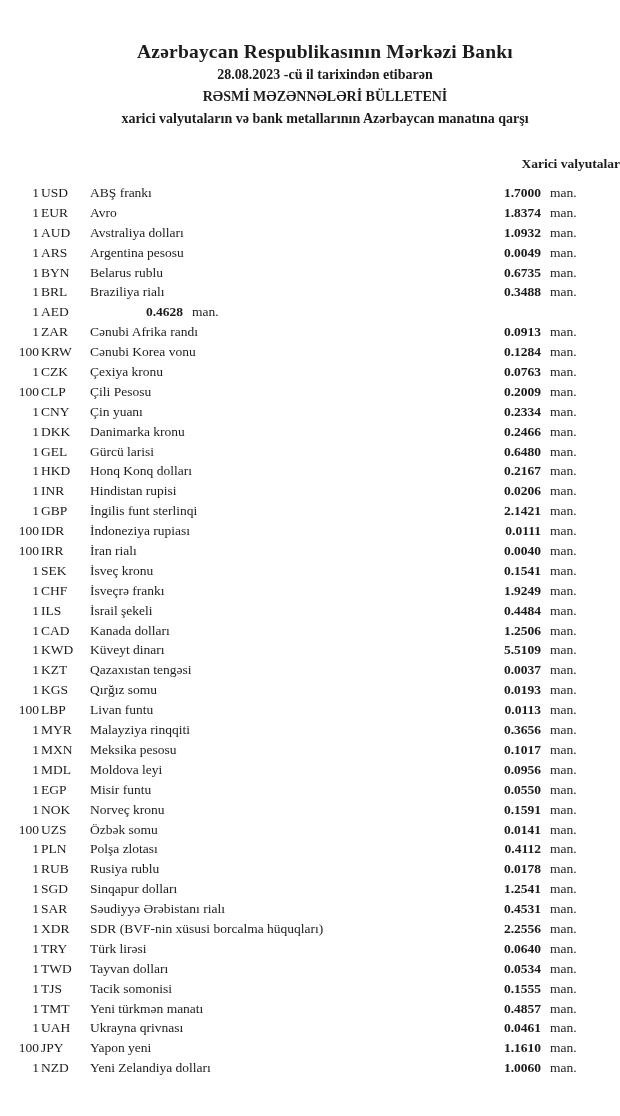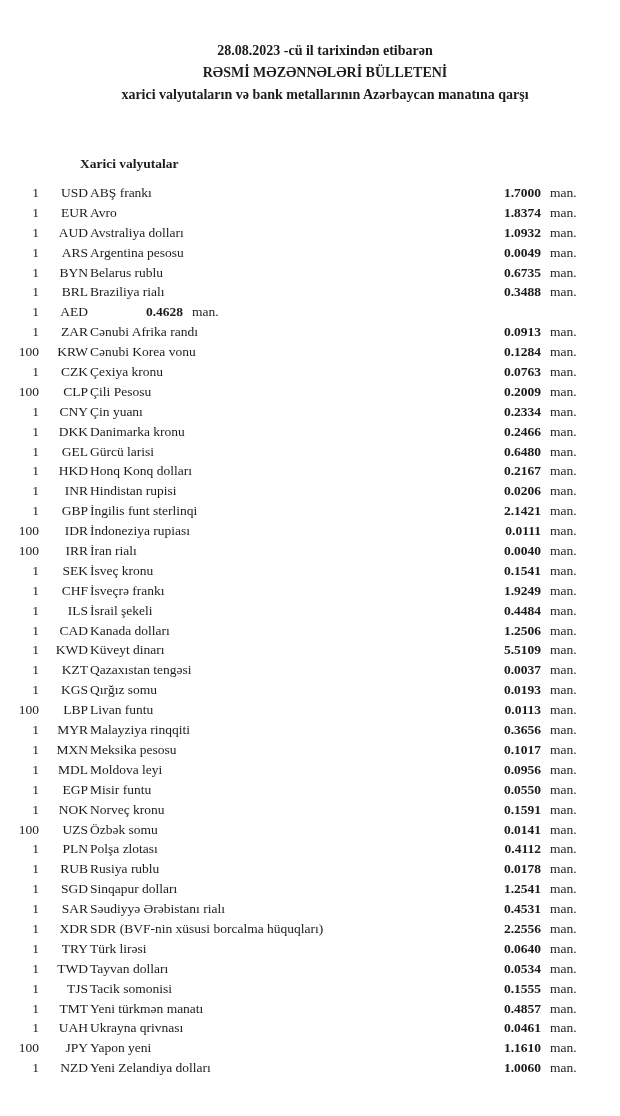--- a/index.html
+++ b/index.html
@@ -19,44 +19,45 @@
   .bank-title {
     font-size: 19.5px; font-weight: bold; line-height: 24px;
     letter-spacing: 0.2px;
   }
   .hdr-line {
     font-size: 14px; font-weight: bold; line-height: 22px;
   }
 
   .section-title {
     position: absolute; top: 156px; left: 80px; width: 540px;
-    text-align: left; font-size: 13.5px; font-weight: bold;
+    text-align: right; font-size: 13.5px; font-weight: bold;
   }
 
   .rows {
     position: absolute; top: 183px; left: 0; width: 620px;
   }
   .row {
     display: flex; align-items: baseline;
     height: 19.9px; line-height: 19.9px;
     font-size: 13.5px;
     padding-right: 28px;
     box-sizing: border-box;
   }
   .c-qty  { width: 39px;  text-align: right; flex: none; }
-  .c-code { width: 47px;  margin-left: 2px; text-align: right; flex: none; }
+  .c-code { width: 47px;  margin-left: 2px; text-align: left; flex: none; }
   .c-name { flex: 1; padding-left: 2px; white-space: nowrap; overflow: hidden; }
   .c-rate { width: 95px; text-align: right; font-weight: bold; flex: none; }
   .c-unit { width: 42px; margin-left: 9px; text-align: left; flex: none; }
 </style>
 </head>
 <body>
 
 <div class="doc">
   <div class="header">
+    <div class="bank-title">Azərbaycan Respublikasının Mərkəzi Bankı</div>
     <div class="hdr-line">28.08.2023 -cü il tarixindən etibarən</div>
     <div class="hdr-line">RƏSMİ MƏZƏNNƏLƏRİ BÜLLETENİ</div>
     <div class="hdr-line">xarici valyutaların və bank metallarının Azərbaycan manatına qarşı</div>
   </div>
 
   <div class="section-title">Xarici valyutalar</div>
 
   <div class="rows" id="rates-table">
       <div class="row">
         <span class="c-qty">1</span>

